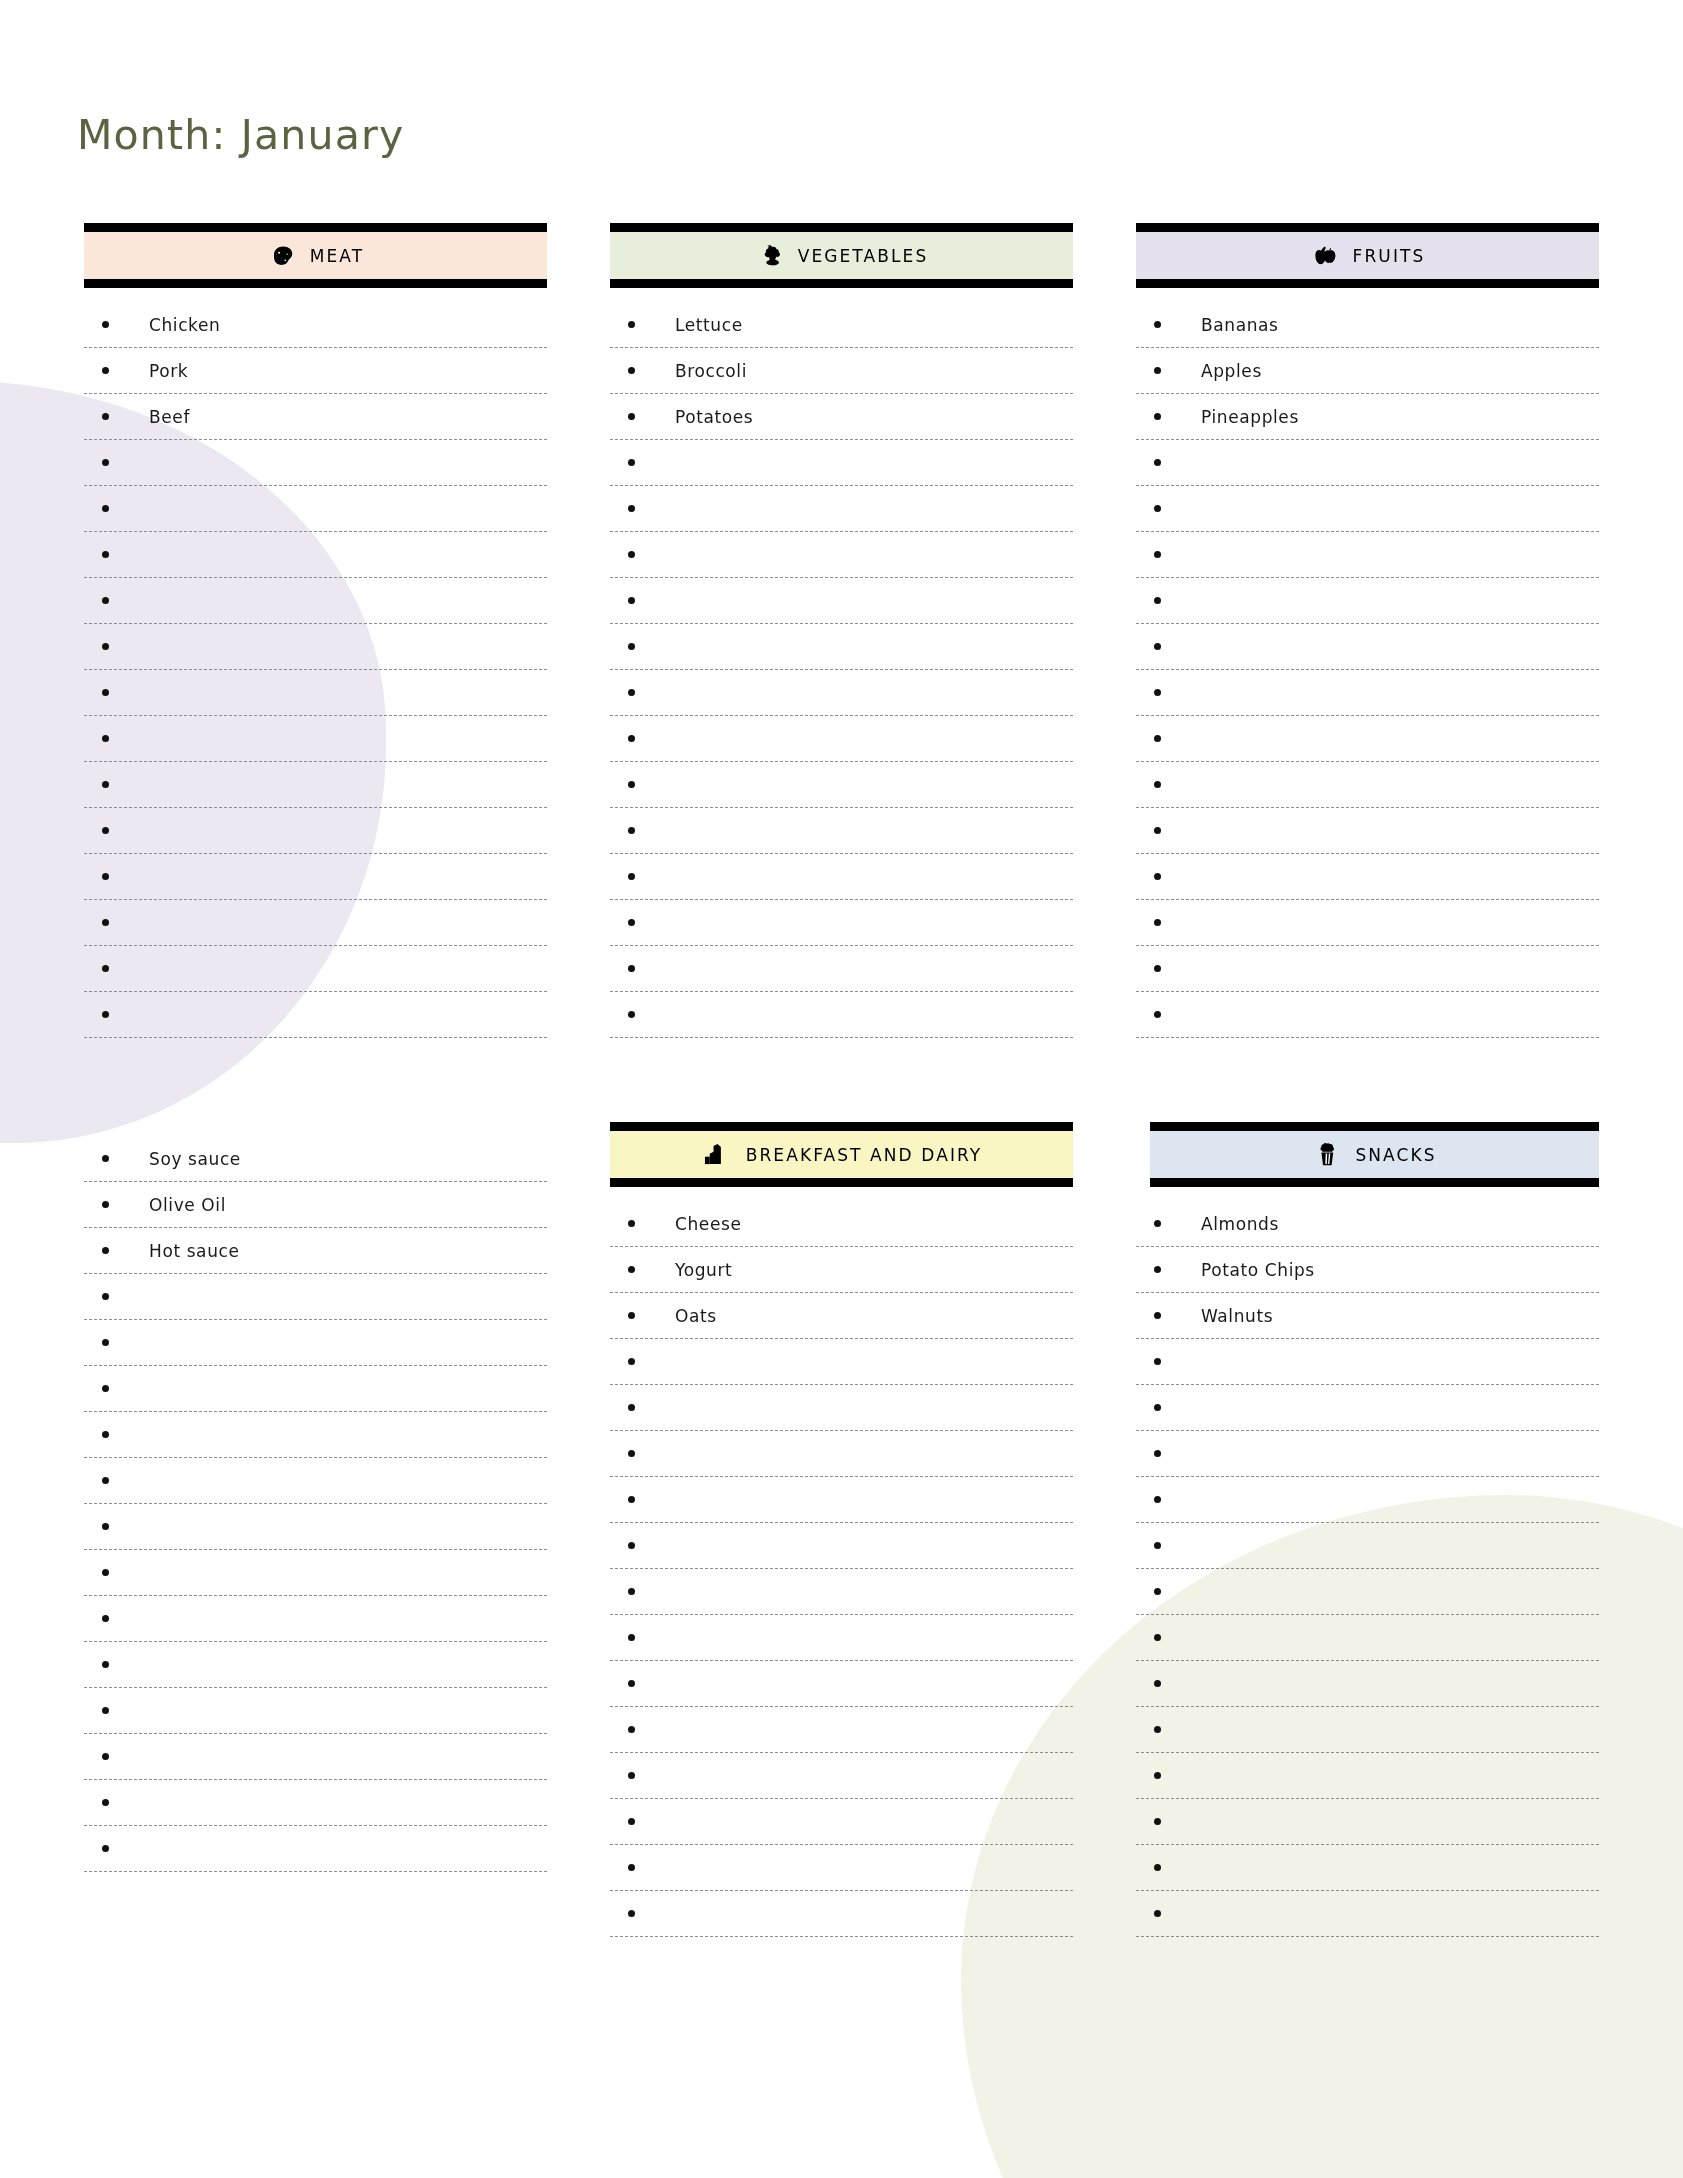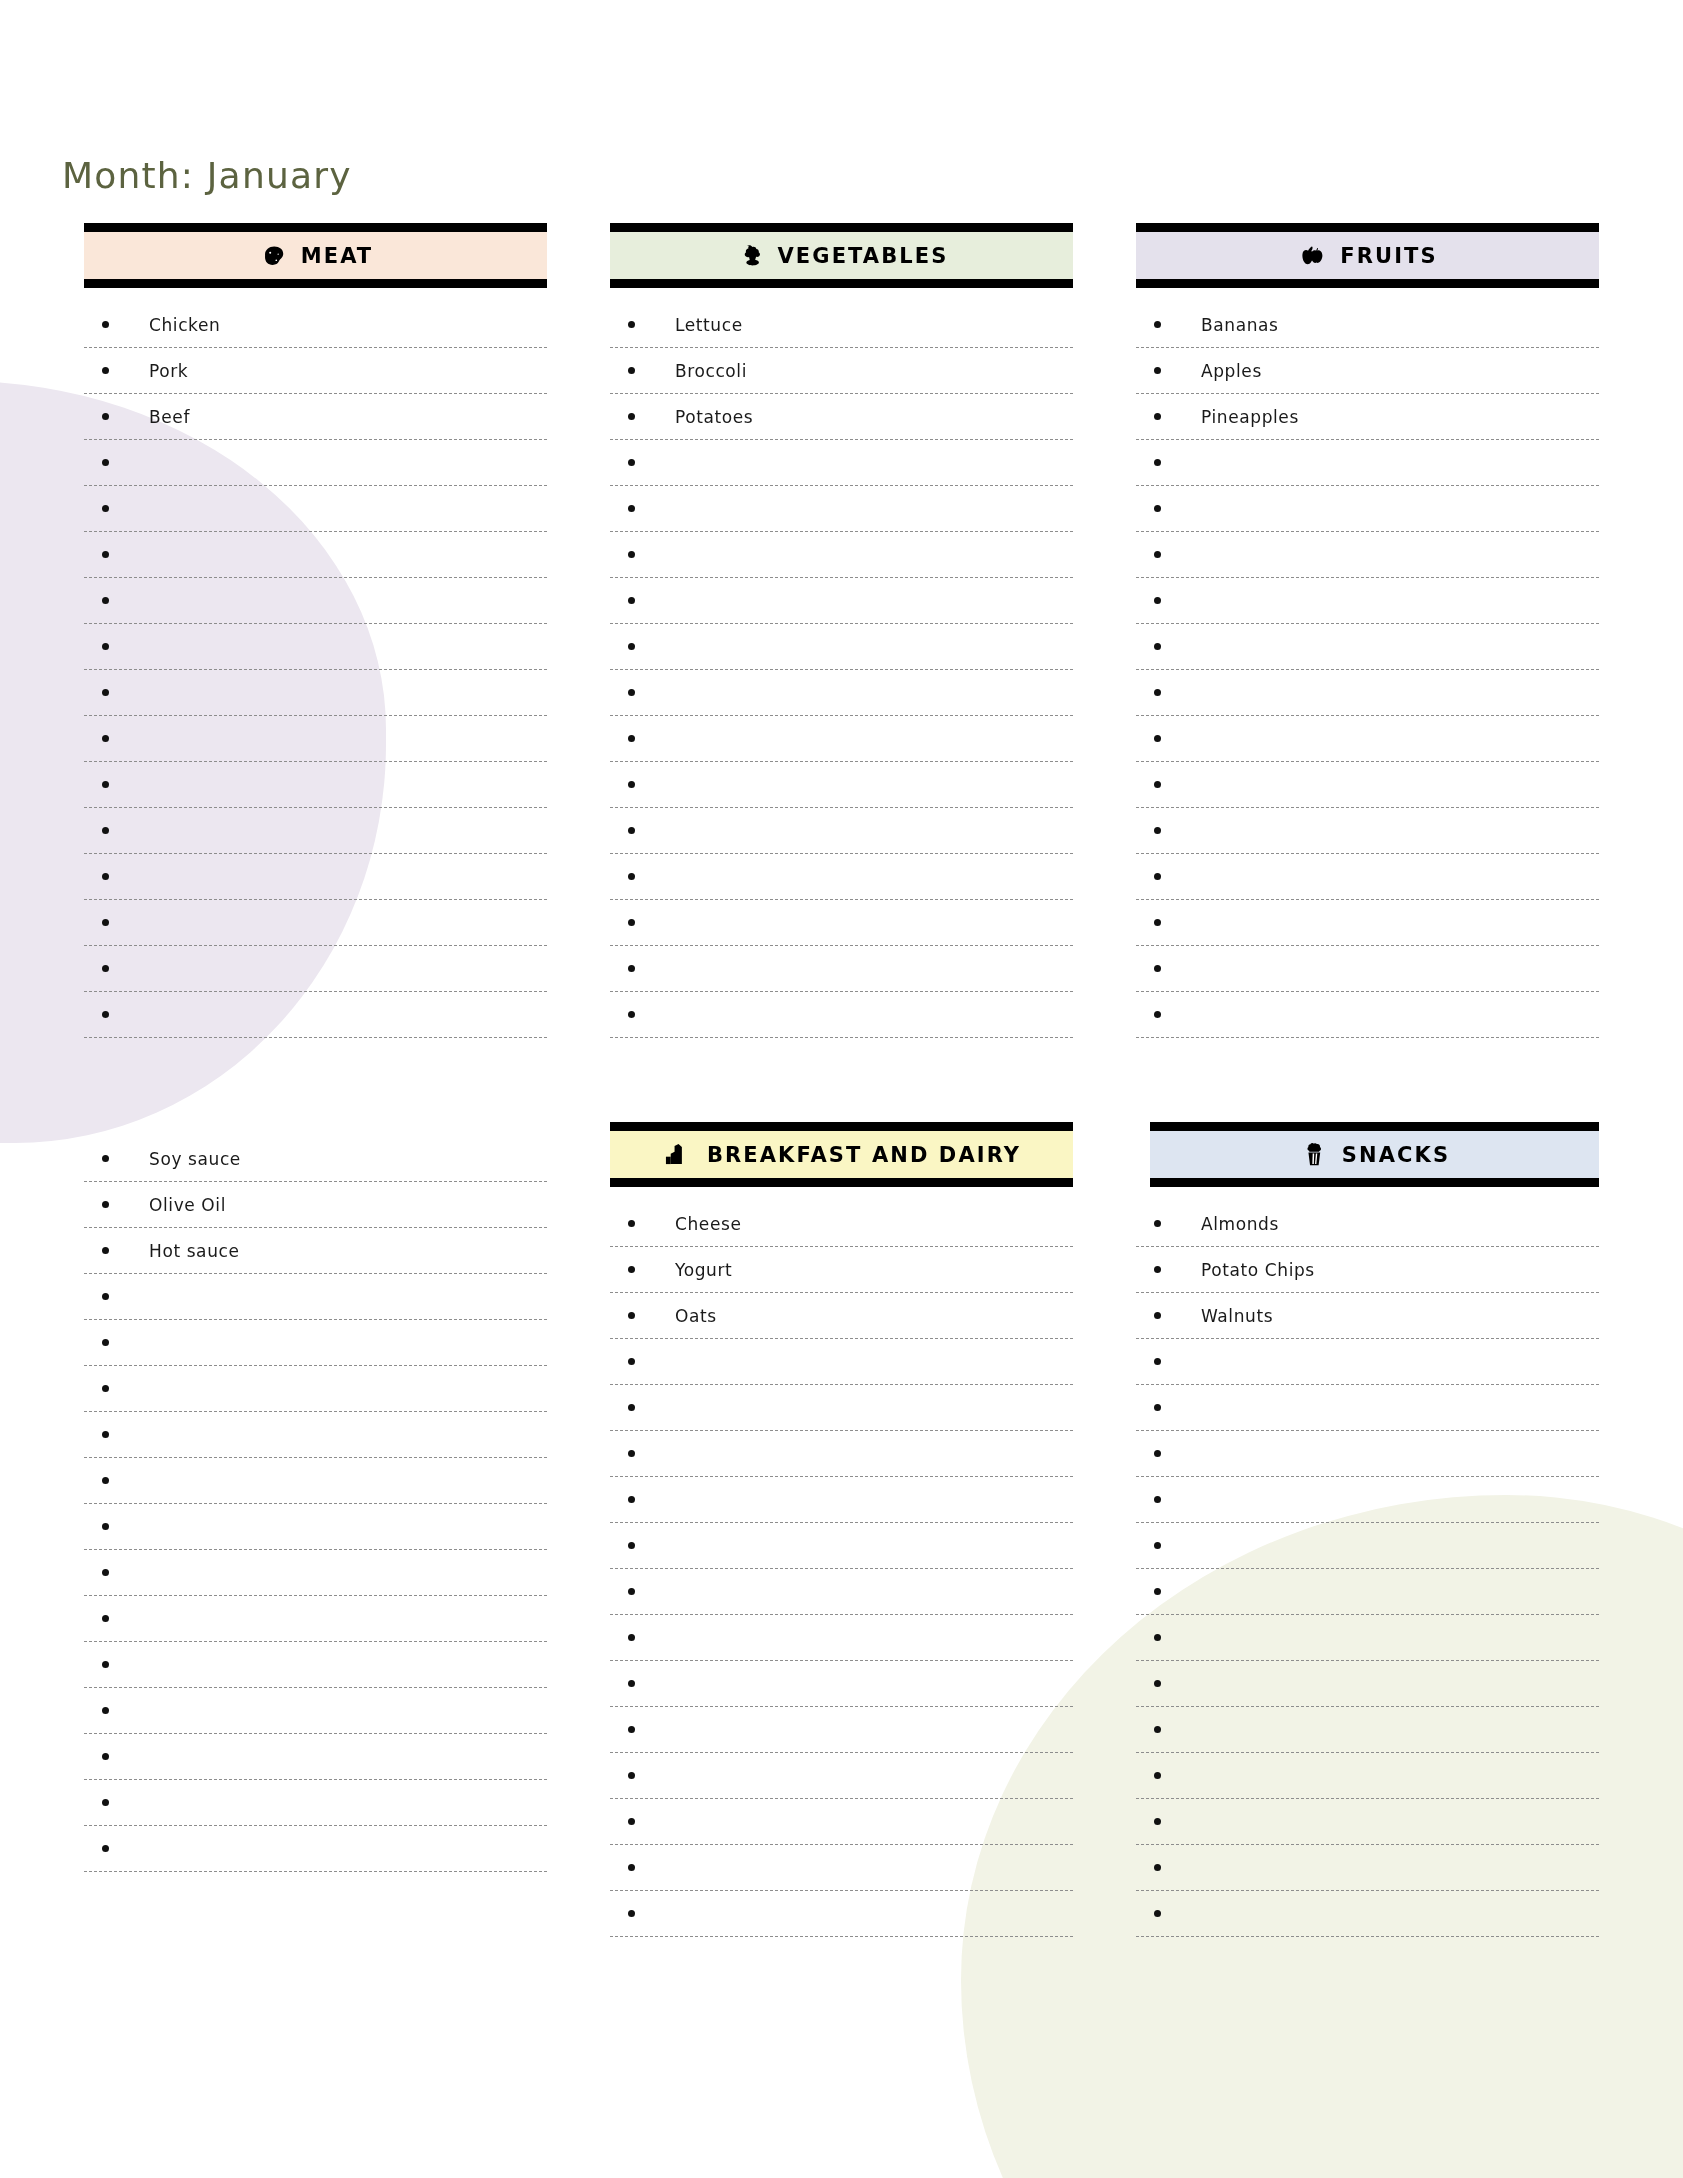--- a/index.html
+++ b/index.html
@@ -44,29 +44,28 @@
 
   
   #content {
     position: relative;
     z-index: 2;
     padding: 0;
   }
 
   .page-title {
     position: absolute;
-    left: 62px;
+    left: 77px;
     top: 111px;
     font-family: "DejaVu Sans", sans-serif;
-    font-size: 36px;
+    font-size: 41px;
     font-weight: 400;
     letter-spacing: 1.2px;
     color: #5c6340;
     white-space: nowrap;
-    margin-top: 44px;
   }
 
   .grid {
     position: absolute;
     left: 84px;
     top: 223px;
     width: 1517px;
     display: grid;
     grid-template-columns: repeat(3, 463px);
     column-gap: 63px;
@@ -91,22 +90,22 @@
     align-items: center;
     justify-content: center;
     width: 30px;
     height: 30px;
     flex: 0 0 auto;
   }
   .card-header .cat-icon svg { display: block; }
 
   .card-header .cat-title {
     font-family: "DejaVu Sans", sans-serif;
-    font-size: 21px;
-    font-weight: 700;
+    font-size: 17px;
+    font-weight: 400;
     letter-spacing: 2.1px;
     color: #000000;
     text-transform: uppercase;
     white-space: nowrap;
   }
 
   
   .card-list { padding-top: 14px; }
 
   .row {

